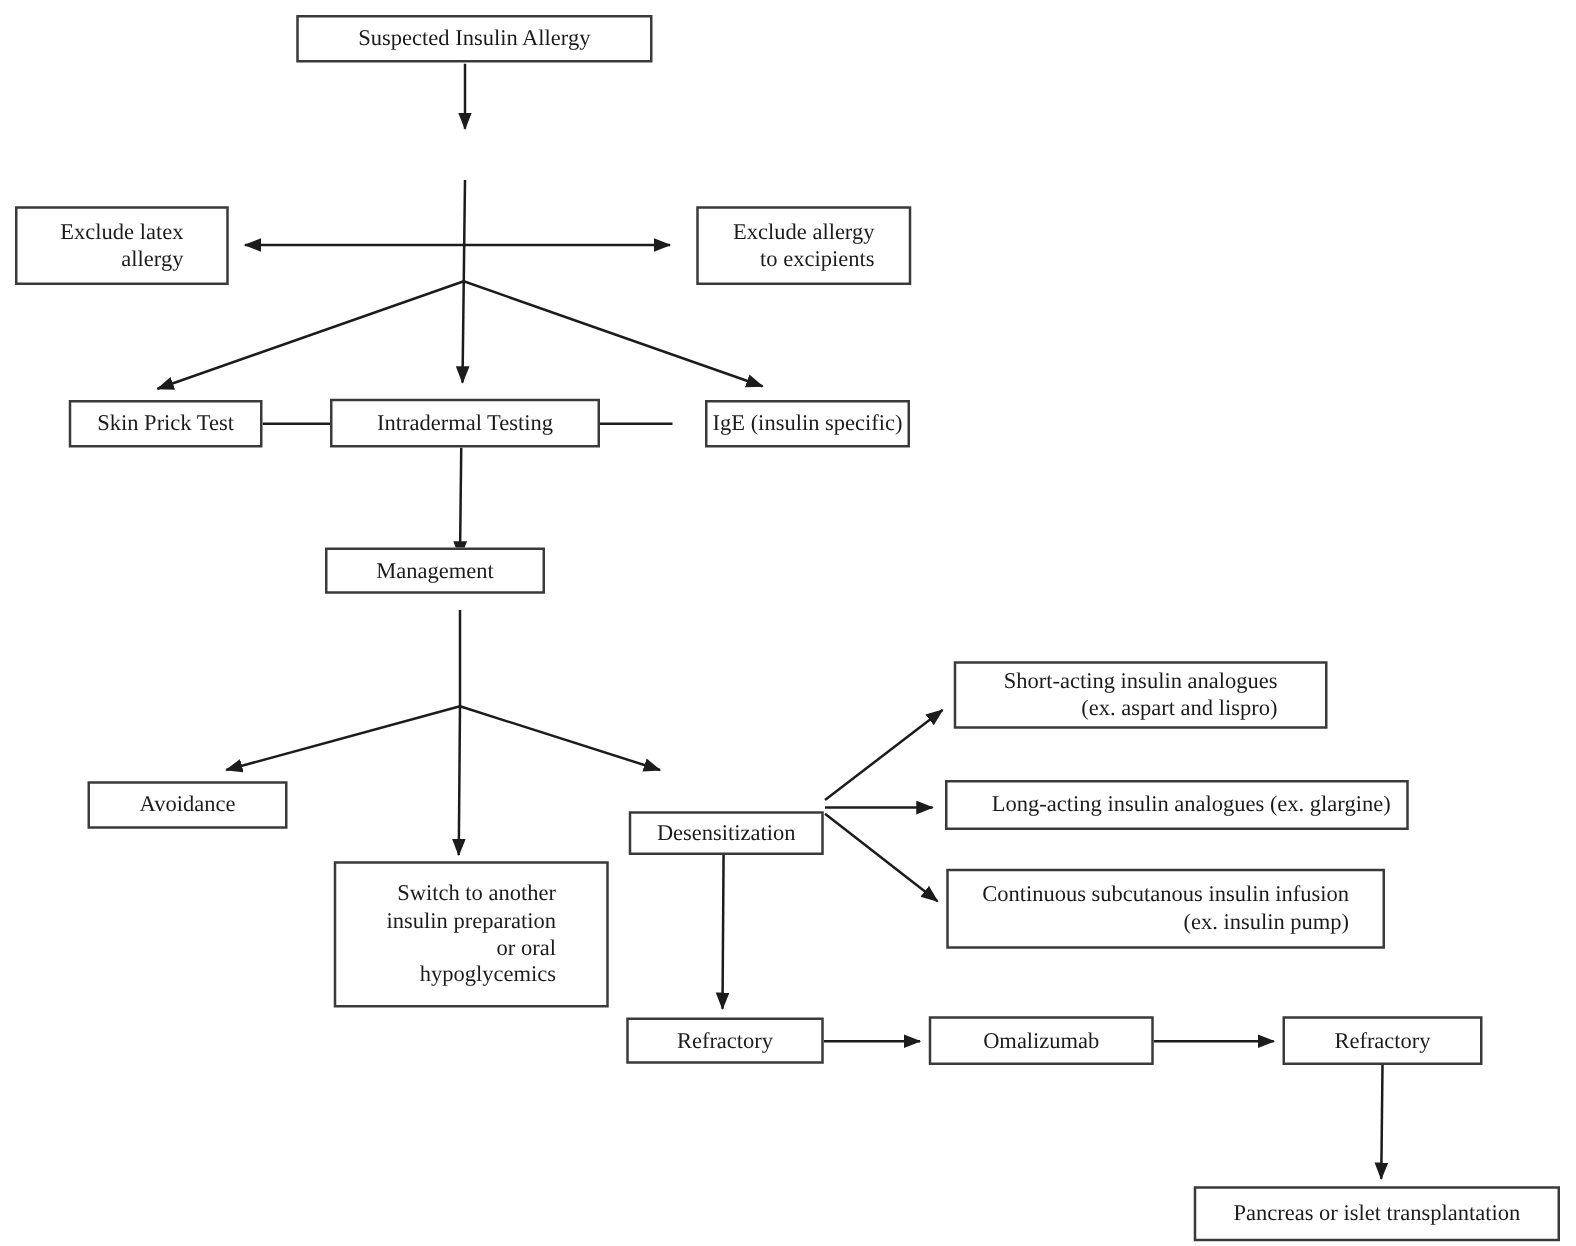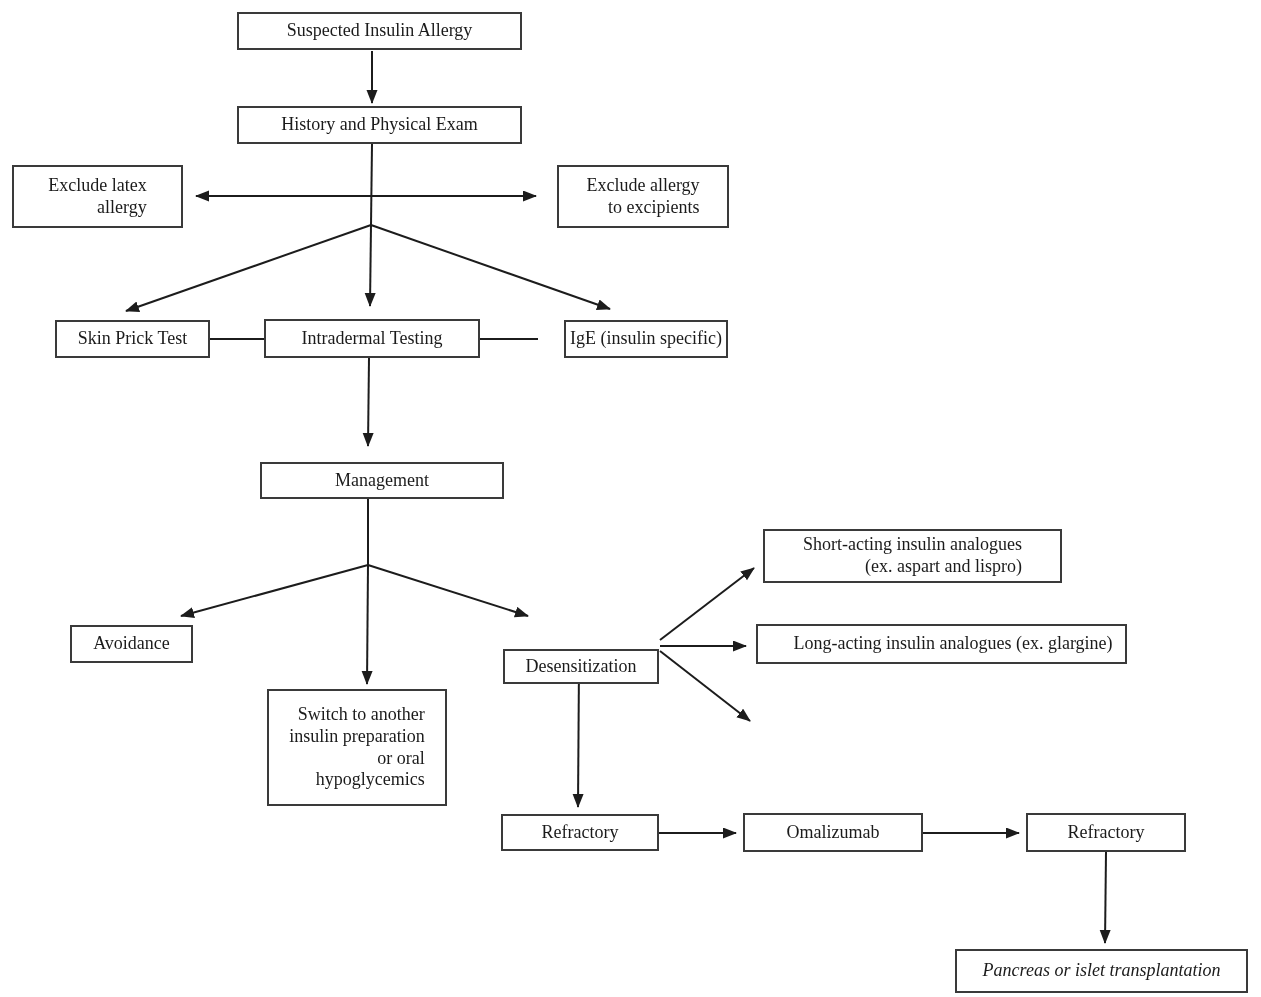--- a/index.html
+++ b/index.html
@@ -25,31 +25,31 @@
     padding:1px 4px;
   }
   
   #n-suspected        { left:237px; top:12px;  width:285px; height:38px; }
   #n-history          { left:237px; top:106px; width:285px; height:38px; }
   #n-exclude-latex    { left:12px;  top:165px; width:171px; height:63px;font-family:Liberation Serif, serif; }
   #n-exclude-excip    { left:557px; top:165px; width:172px; height:63px; }
   #n-skin-prick       { left:55px;  top:320px; width:155px; height:38px; }
   #n-intradermal      { left:264px; top:319px; width:216px; height:39px; }
   #n-ige              { left:564px; top:320px; width:164px; height:38px; }
-  #n-management       { left:260px; top:462px; width:244px; height:37px;font-family:Liberation Serif, serif; }
-  #n-avoidance        { left:70px;  top:625px; width:123px; height:38px; }
-  #n-switch           { left:267px; top:689px; width:180px; height:117px; }
+  #n-management       { left:260px; top:438px; width:176px; height:37px;font-family:Liberation Serif, serif; }
+  #n-avoidance        { left:70px;  top:625px; width:160px; height:38px; }
+  #n-switch           { left:267px; top:689px; width:220px; height:117px; }
   #n-desensitization  { left:503px; top:628px; width:156px; height:35px;margin-top:21px; }
   #n-short-acting     { left:763px; top:529px; width:299px; height:54px; }
   #n-long-acting      { left:756px; top:624px; width:371px; height:40px;padding-left:27px; }
   #n-continuous       { left:757px; top:695px; width:351px; height:64px; }
   #n-refractory1      { left:501px; top:814px; width:158px; height:37px; }
   #n-omalizumab       { left:743px; top:813px; width:180px; height:39px; }
   #n-refractory2      { left:1026px;top:813px; width:160px; height:39px; }
-  #n-pancreas         { left:955px; top:949px; width:293px; height:44px;font-style:italic; }
+  #n-pancreas         { left:955px; top:949px; width:293px; height:44px; }
 </style>
 </head>
 <body>
 
 <div class="stage">
 
   <svg class="arrows" viewBox="0 0 1261 997" xmlns="http://www.w3.org/2000/svg">
     <defs>
       <marker id="ah" markerUnits="userSpaceOnUse" markerWidth="16" markerHeight="12" refX="13" refY="5.5" orient="auto">
         <path d="M0,0 L14,5.5 L0,11 Z" fill="#1c1c1c"></path>
@@ -86,36 +86,37 @@
       <line x1="579" y1="663" x2="578" y2="807" marker-end="url(#ah)"></line>
 
       <line x1="659" y1="833" x2="736" y2="833" marker-end="url(#ah)"></line>
       <line x1="923" y1="833" x2="1019" y2="833" marker-end="url(#ah)"></line>
 
       <line x1="1106" y1="852" x2="1105" y2="943" marker-end="url(#ah)"></line>
     </g>
   </svg>
 
   <div class="node" id="n-suspected">Suspected Insulin Allergy</div>
-  <div class="node" id="n-history">History and Physical Exam</div>
   <div class="node" id="n-exclude-latex">Exclude latex
 allergy</div>
   <div class="node" id="n-exclude-excip">Exclude allergy
 to excipients</div>
   <div class="node" id="n-skin-prick">Skin Prick Test</div>
   <div class="node" id="n-intradermal">Intradermal Testing</div>
   <div class="node" id="n-ige">IgE (insulin specific)</div>
   <div class="node" id="n-management">Management</div>
   <div class="node" id="n-avoidance">Avoidance</div>
   <div class="node" id="n-switch">Switch to another
 insulin preparation
 or oral
 hypoglycemics</div>
   <div class="node" id="n-desensitization">Desensitization</div>
   <div class="node" id="n-short-acting">Short-acting insulin analogues
 (ex. aspart and lispro)</div>
   <div class="node" id="n-long-acting">Long-acting insulin analogues (ex. glargine)</div>
+  <div class="node" id="n-continuous">Continuous subcutanous insulin infusion
+(ex. insulin pump)</div>
   <div class="node" id="n-refractory1">Refractory</div>
   <div class="node" id="n-omalizumab">Omalizumab</div>
   <div class="node" id="n-refractory2">Refractory</div>
   <div class="node" id="n-pancreas">Pancreas or islet transplantation</div>
 
 </div>
 
 </body></html>

